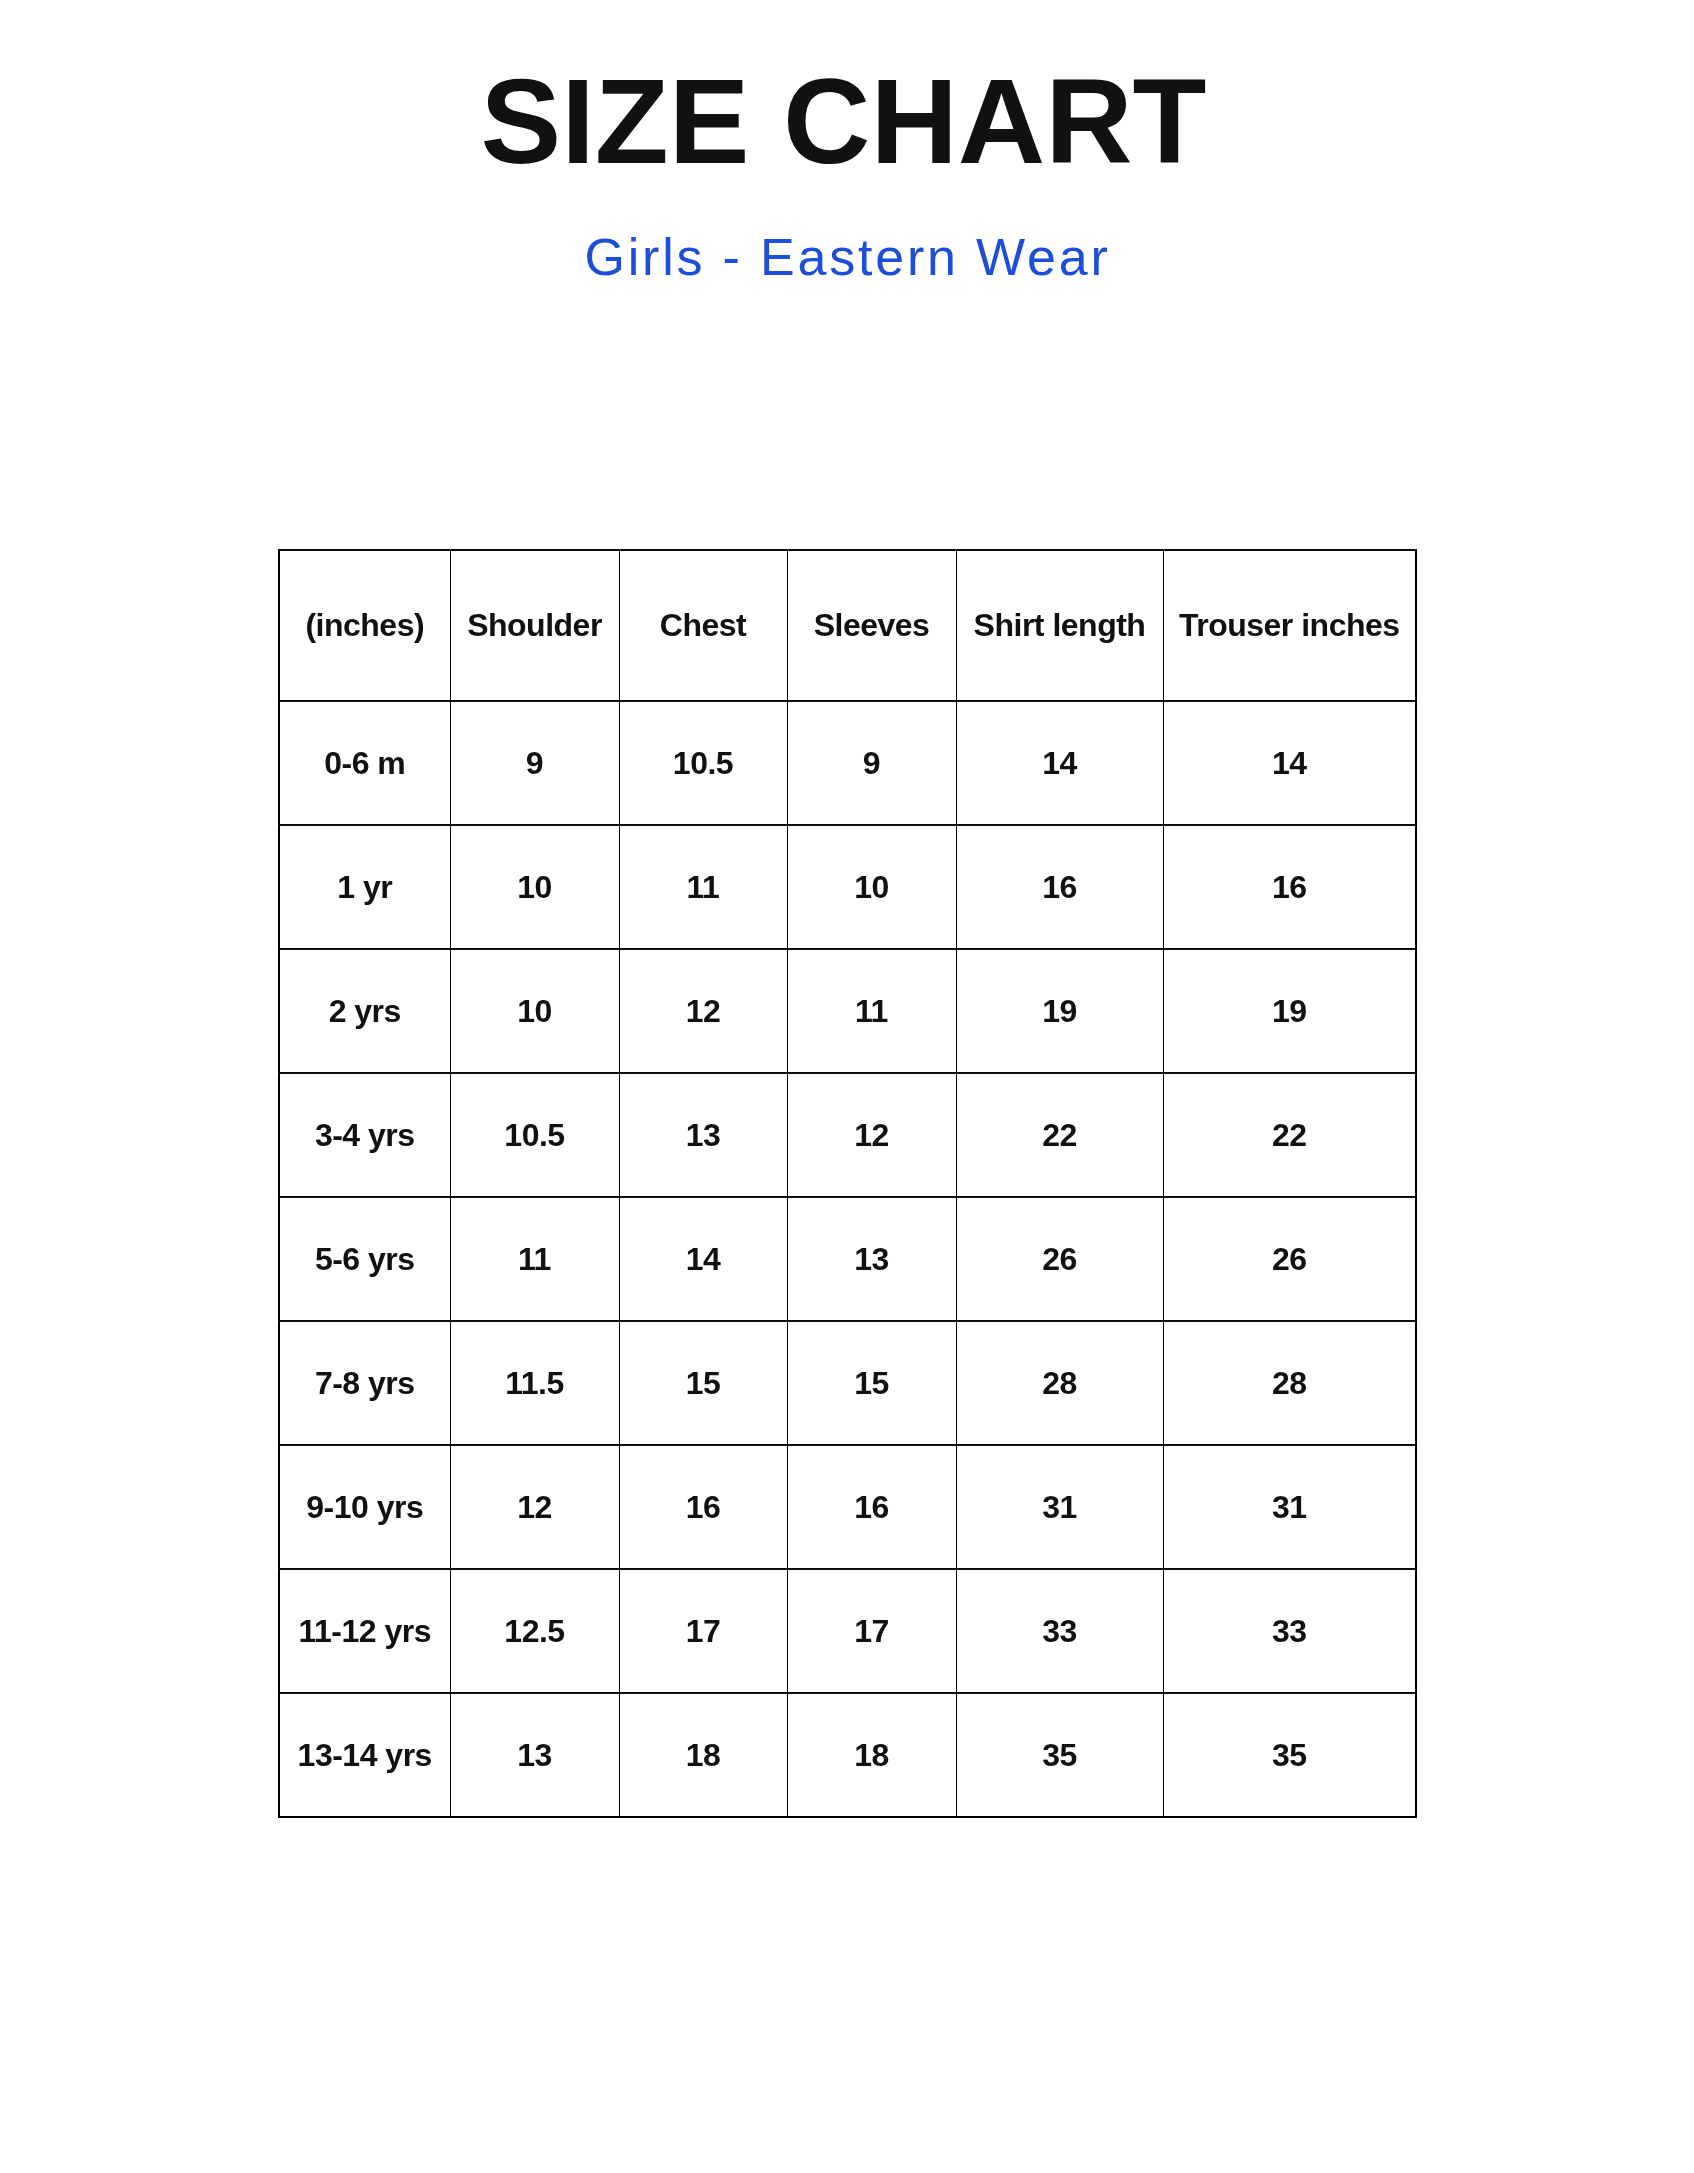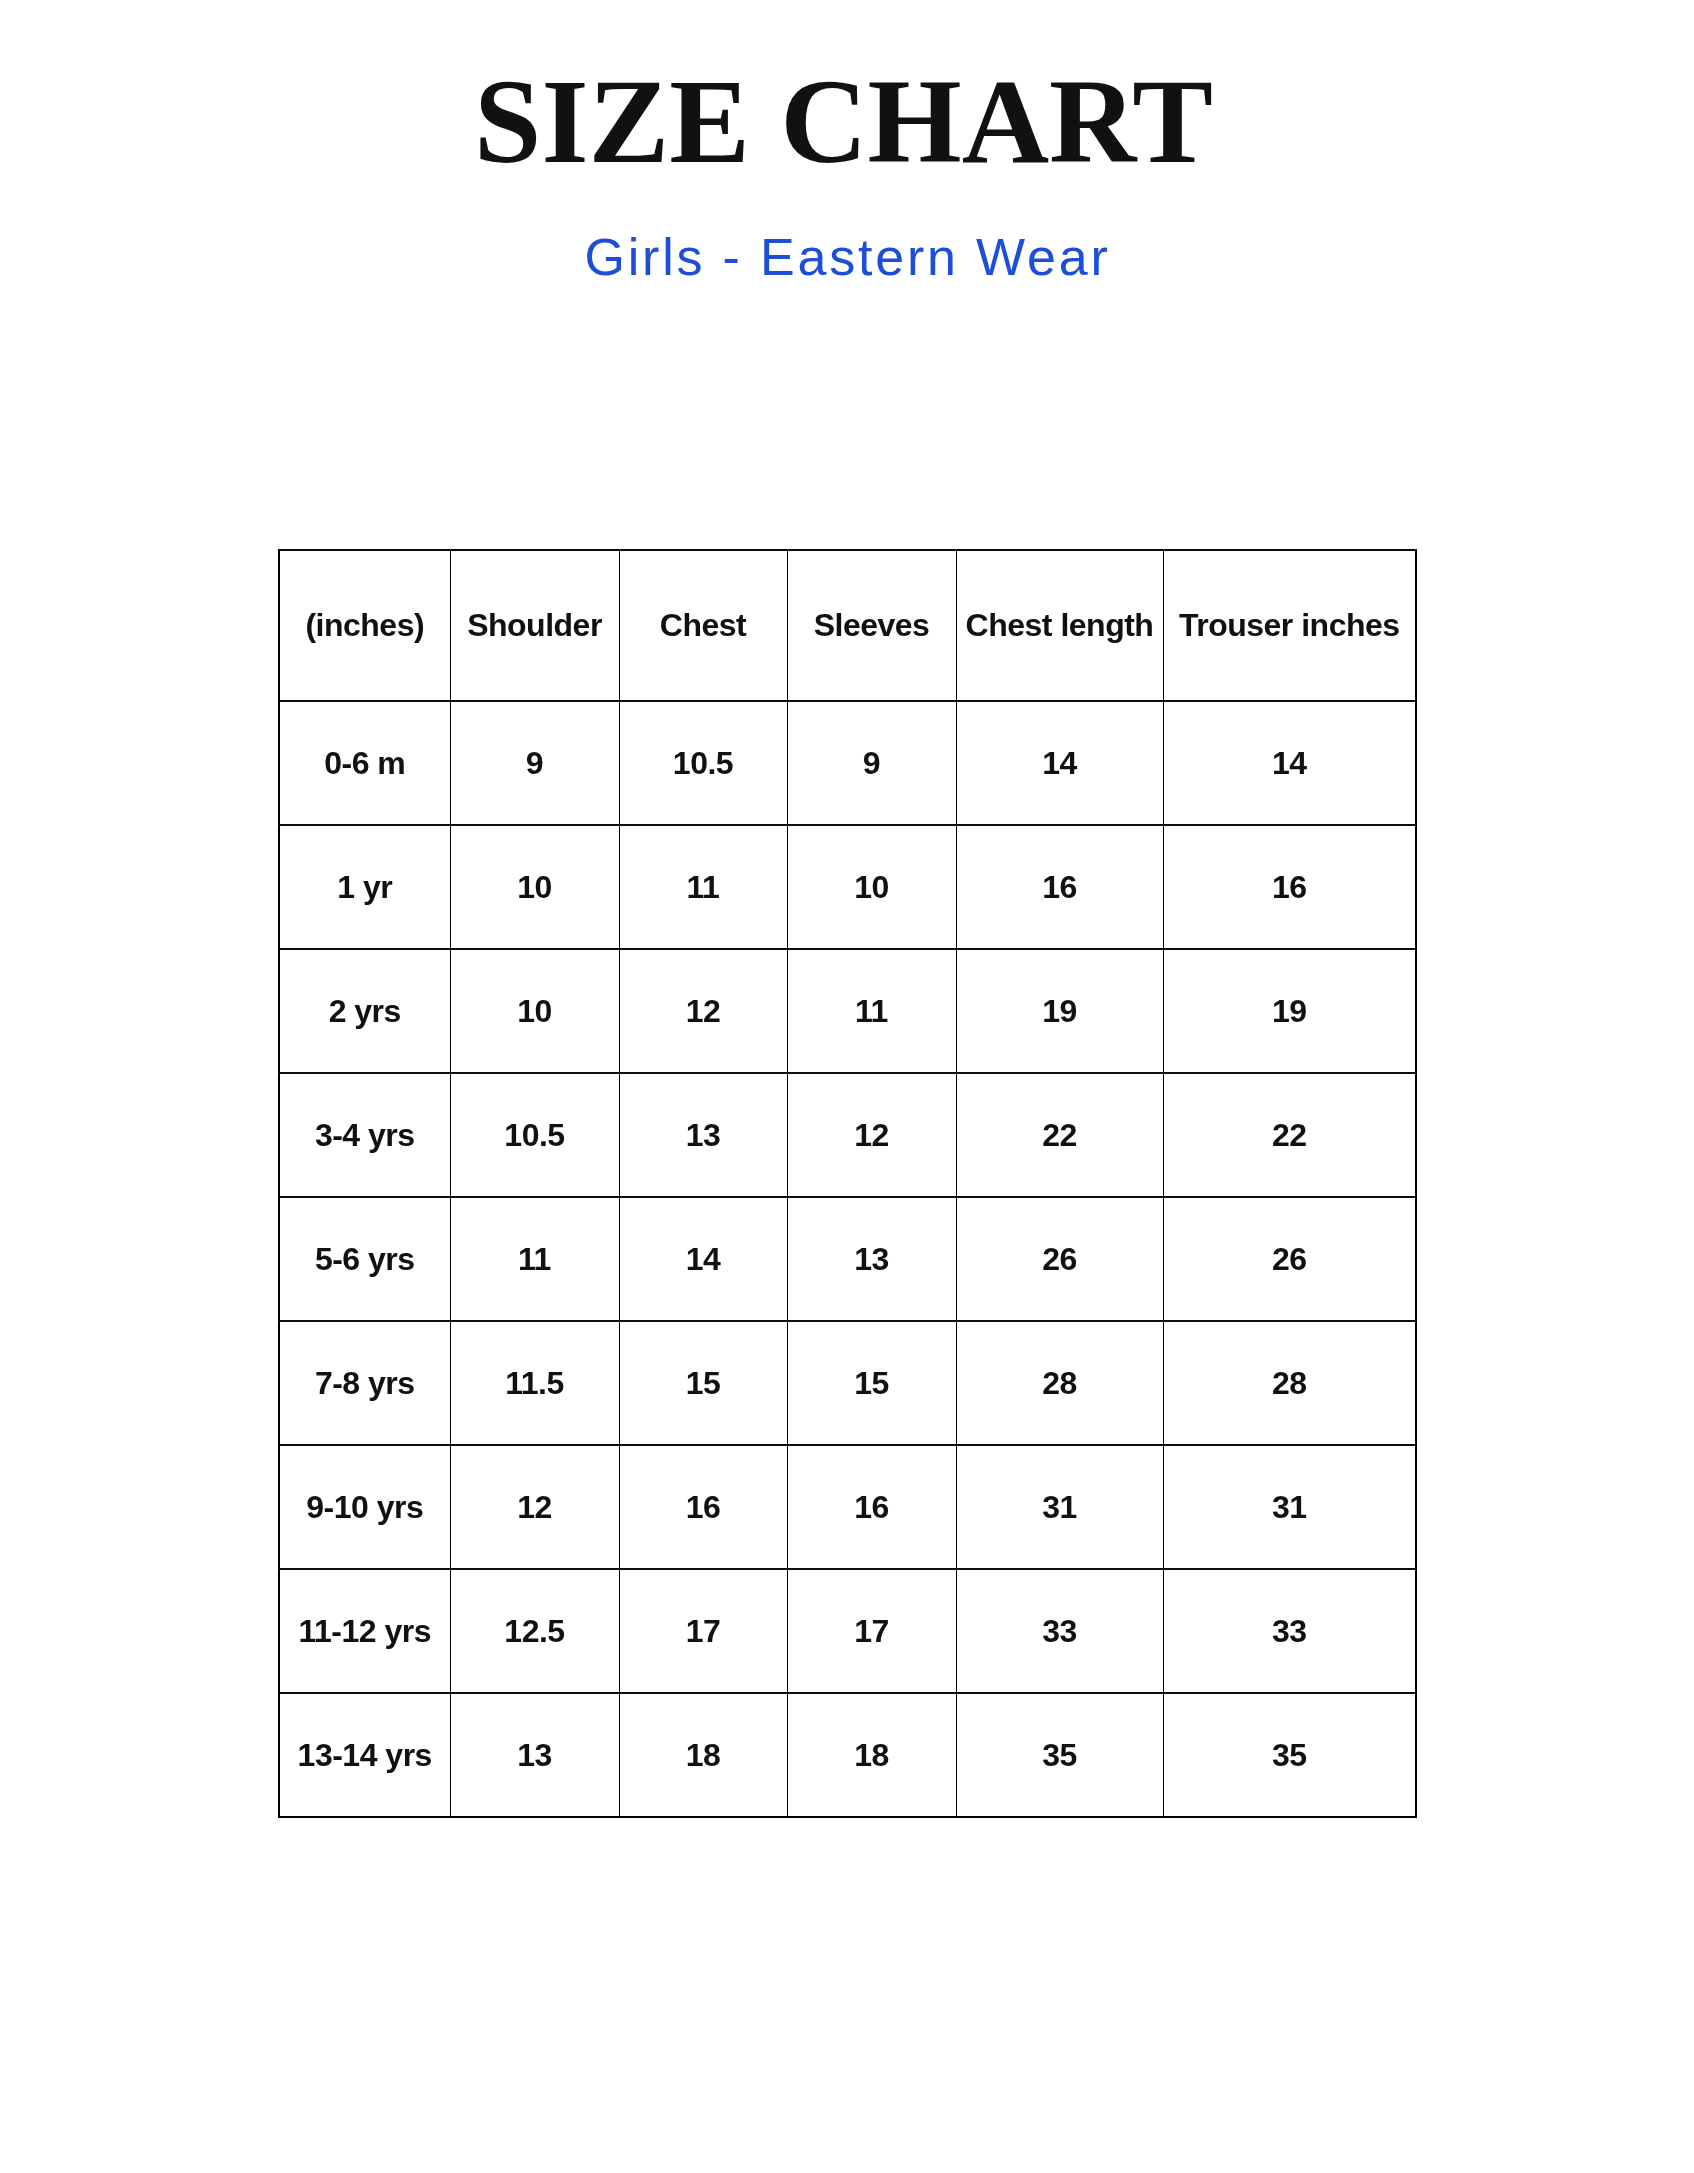--- a/index.html
+++ b/index.html
@@ -13,21 +13,21 @@
     position: relative;
     font-family: "Liberation Sans", sans-serif;
     color: #111111;
     overflow: hidden;
   }
   .page-header {
     text-align: center;
   }
   .title {
     margin: 61px 8px 0 0;
-    font-family: Liberation Serif, serif;
+    font-family: Liberation Sans, sans-serif;
     font-weight: bold;
     font-size: 121px;
     line-height: 1;
     letter-spacing: 0px;
     color: #111111;
   }
   .subtitle {
     margin: 49px 0 0 0;
     font-family: "Liberation Sans", sans-serif;
     font-weight: 400;
@@ -78,21 +78,21 @@
         <col style="width: 169px;">
         <col style="width: 207px;">
         <col style="width: 253px;">
       </colgroup>
     <thead>
       <tr id="header-row">
           <th>(inches)</th>
           <th>Shoulder</th>
           <th>Chest</th>
           <th>Sleeves</th>
-          <th>Chest length</th>
+          <th>Shirt length</th>
           <th>Trouser inches</th>
         </tr>
     </thead>
     <tbody id="table-body">
         <tr>
           <td>0-6 m</td>
           <td>9</td>
           <td>10.5</td>
           <td>9</td>
           <td>14</td>

